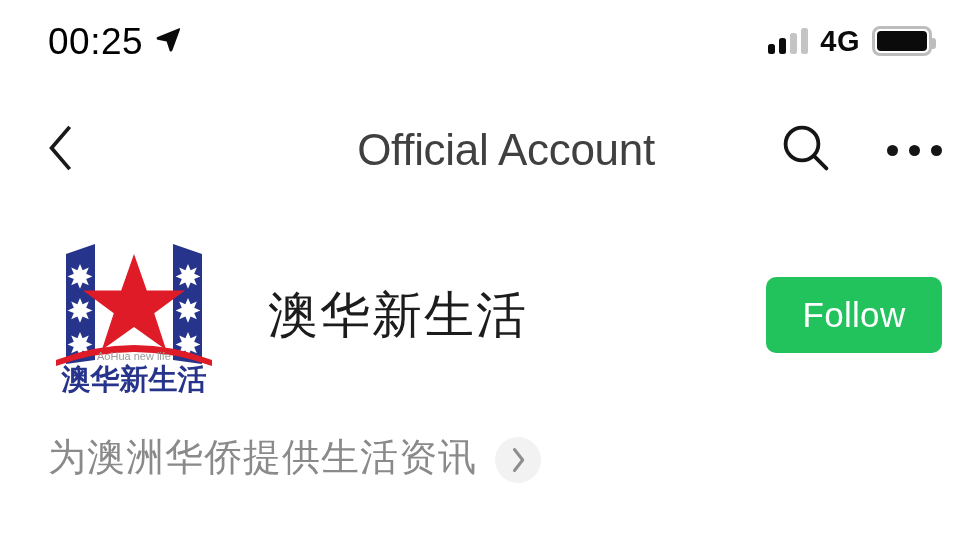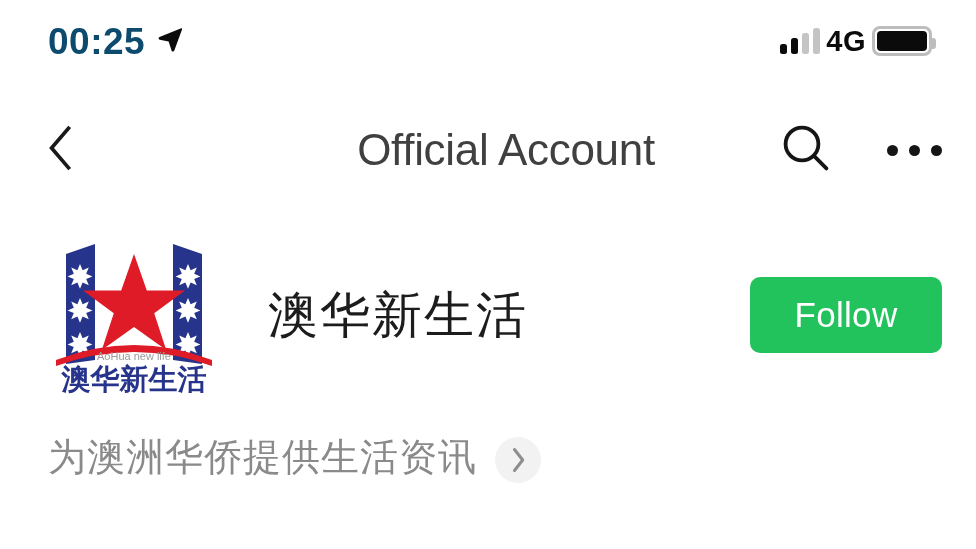--- a/index.html
+++ b/index.html
@@ -28,30 +28,30 @@
     padding: 0 44px 0 48px;
     box-sizing: border-box;
   }
   .status-left {
     display: flex;
     align-items: center;
     gap: 10px;
   }
   .status-time {
     font-size: 37px;
-    font-weight: 700;
+    font-weight: 400;
     letter-spacing: 0.5px;
-    color: #0c4a6e;
+    color: #000000;
     line-height: 1;
   }
   .loc-arrow { display: block; }
   .status-right {
     display: flex;
     align-items: center;
-    gap: 6px;
+    gap: 12px;
   }
   .signal-bars {
     display: flex;
     align-items: flex-end;
     gap: 4px;
     height: 26px;
   }
   .signal-bars i {
     display: block;
     width: 7px;
@@ -163,21 +163,21 @@
     flex: 1 1 auto;
     font-size: 50px;
     font-weight: 500;
     color: #1c1c1c;
     letter-spacing: 2px;
     margin-left: 48px;
     white-space: nowrap;
   }
   .follow-btn {
     flex: 0 0 auto;
-    width: 192px;
+    width: 176px;
     height: 76px;
     border-radius: 10px;
     display: flex;
     align-items: center;
     justify-content: center;
     color: #ffffff;
     font-size: 35px;
     font-weight: 400;
     letter-spacing: 0.3px;
     cursor: pointer;

